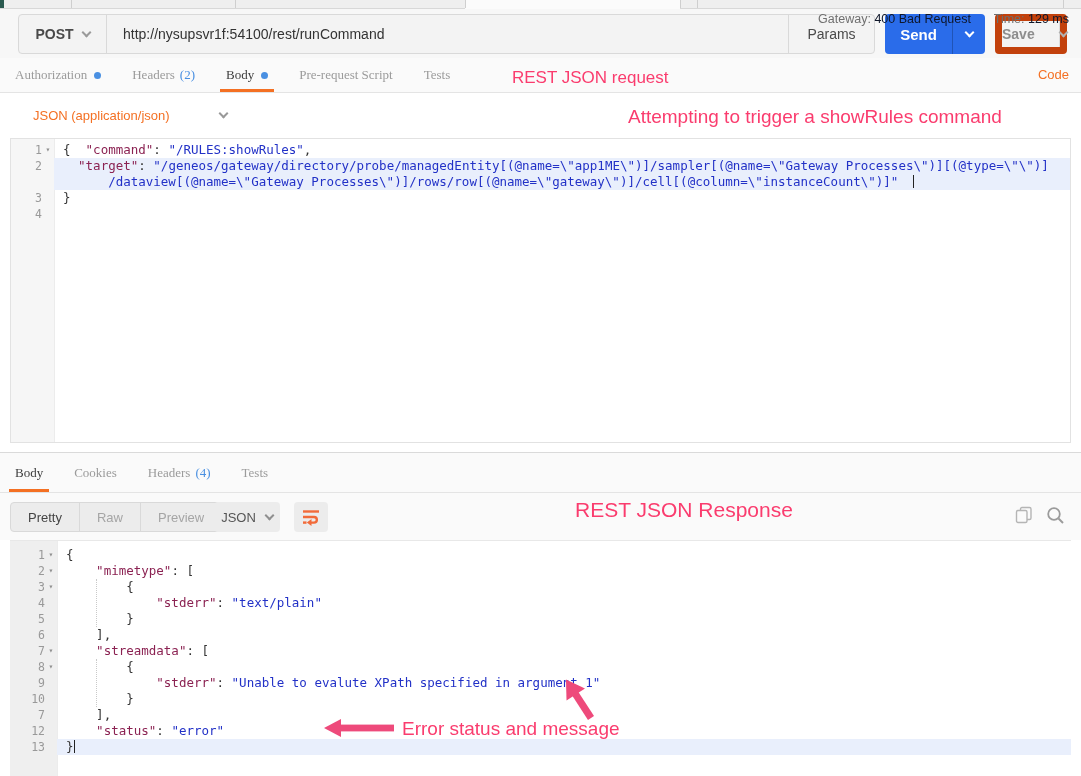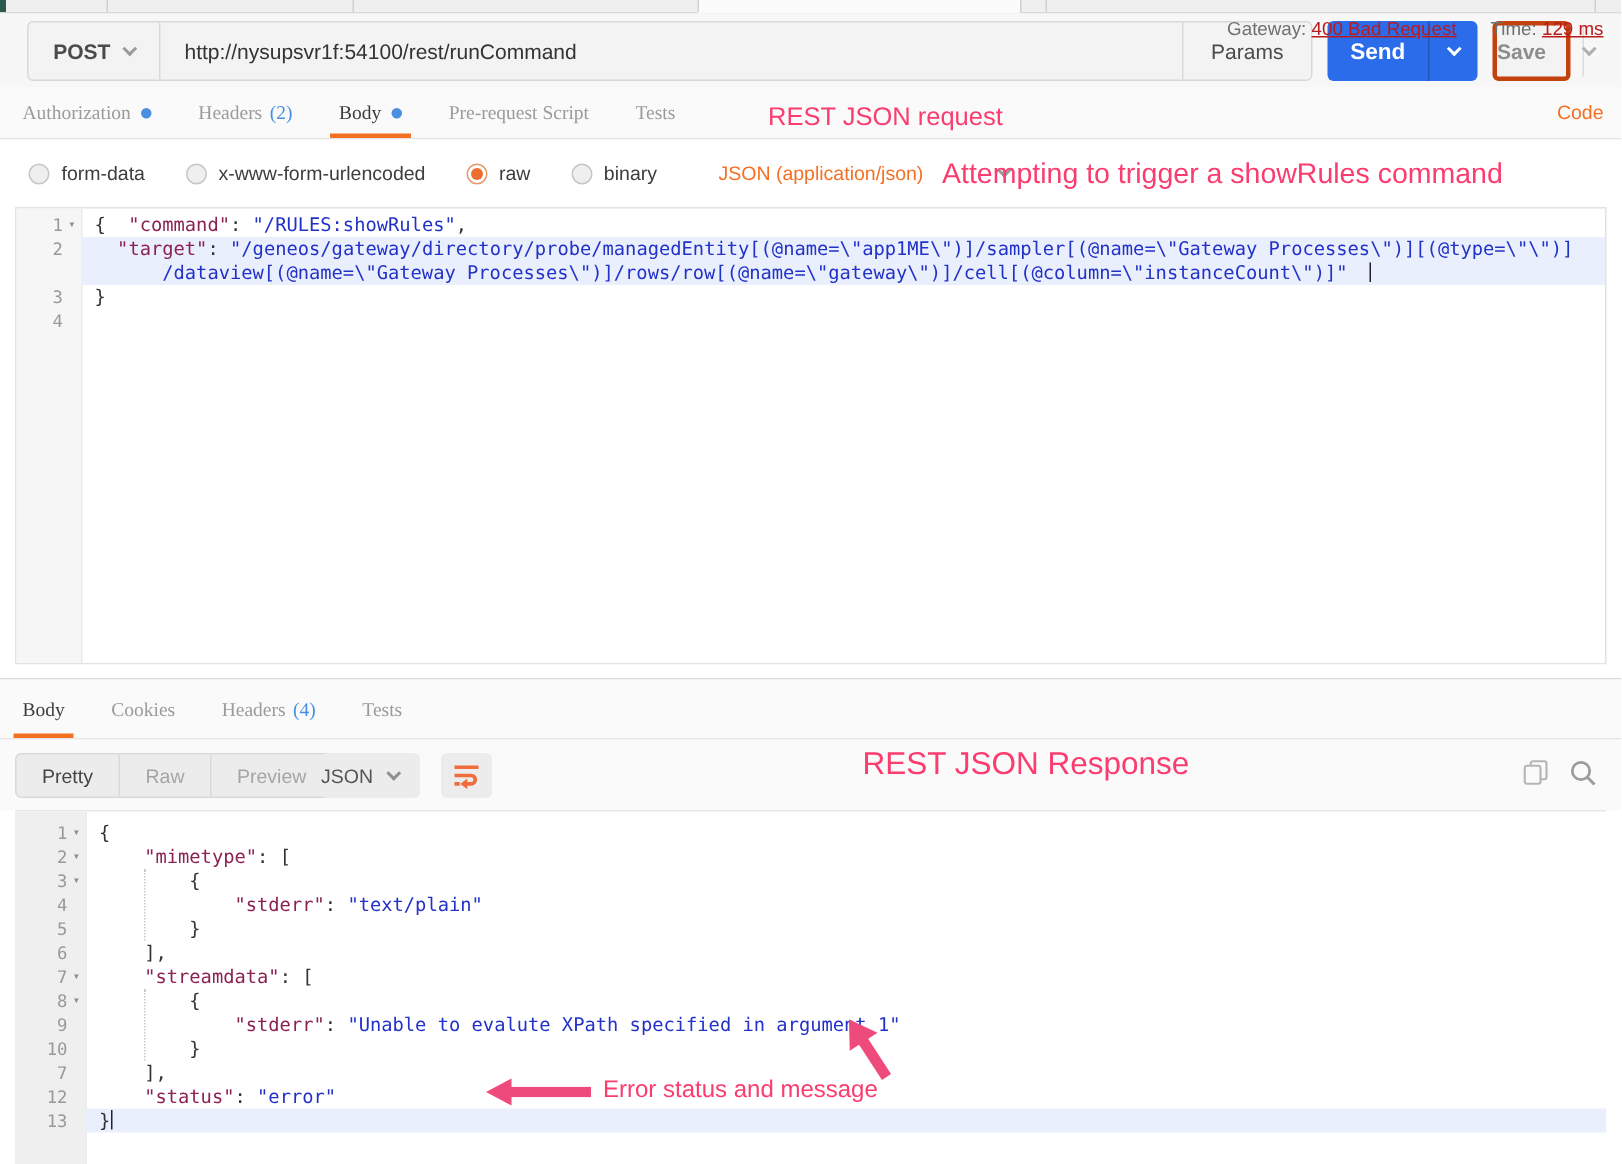--- a/index.html
+++ b/index.html
@@ -21,37 +21,37 @@
     color:#4a4a4a; font-weight:700; font-size:14px; border-right:1px solid #d9d9d9; }
   .urltext { flex:1; display:flex; align-items:center; padding-left:16px; font-size:14px; color:#333; }
   .params { width:86px; display:flex; align-items:center; justify-content:center;
     border-left:1px solid #d9d9d9; font-size:14px; color:#4a4a4a; }
   .chev { display:inline-block; width:7px; height:7px; border-right:2px solid; border-bottom:2px solid;
     transform:rotate(45deg); margin-top:-4px; }
   .sendbtn { position:absolute; left:885px; top:5px; width:100px; height:40px; background:#2a6cea;
     border-radius:4px; color:#fff; display:flex; overflow:hidden; }
   .send-main { flex:1; display:flex; align-items:center; justify-content:center; font-weight:700; font-size:15px; }
   .send-caret { width:33px; border-left:1px solid rgba(0,0,0,.22); display:flex; align-items:center; justify-content:center; color:#fff; }
-  .savebtn { position:absolute; left:995px; top:5px; width:52px; height:40px; background:#f3f3f3;
-    border:3px solid #c2410c; border-radius:4px; display:flex; color:#8d8d8d;gap:24px; }
+  .savebtn { position:absolute; left:995px; top:5px; width:72px; height:40px; background:#f3f3f3;
+    border:7px solid #c2410c; border-radius:4px; display:flex; color:#8d8d8d;gap:24px; }
   .save-main { flex:1; display:flex; align-items:center; justify-content:center; font-weight:700; font-size:14px; }
   .save-caret { width:23px; border-left:1px solid #dcdcdc; display:flex; align-items:center; justify-content:center; color:#b0b0b0; }
 
   
   .tabrow { background:#fafafa; border-bottom:1px solid #e4e4e4; display:flex; align-items:stretch; padding-left:15px; }
   #reqtabs { top:58px; height:35px; }
   #resptabs { top:453px; height:40px; }
   .tab { font-size:13px; color:#9b9b9b; display:flex; align-items:center; margin-right:31px; position:relative; white-space:nowrap;font-family:Liberation Serif, serif; }
   .tab.active { color:#3d3d3d; }
   .tab.active::after { content:''; position:absolute; left:-6px; right:-6px; bottom:0; height:3px; background:#f47023; }
   .tab .count { color:#4a90e2; margin-left:5px; }
   .tab .dot { width:7px; height:7px; border-radius:50%; background:#4a90e2; margin-left:7px; }
   #code-link { position:absolute; right:12px; top:9px; color:#f47023; font-size:13px; }
   #status-block { position:absolute; right:12px; top:12px; font-size:12.5px; color:#6f6f6f; }
-  #status-block b { font-weight:400; color:#b91c1c;text-decoration:underline; }
+  #status-block b { font-weight:400; color:#0f172a; }
   #status-block .gap { display:inline-block; width:16px; }
 
   
   #bodybar { top:93px; height:45px; background:#fff; display:flex; align-items:center; padding-left:19px; }
   .mode { display:flex; align-items:center; font-size:13px; color:#3d3d3d; margin-right:27px; }
   .radio { width:14px; height:14px; border-radius:50%; border:1px solid #c6c6c6; background:#efefef; margin-right:8px; position:relative; }
   .radio.sel { background:#fff; border-color:#e59a67; }
   .radio.sel::after { content:''; position:absolute; inset:2px; border-radius:50%; background:#ed6c30; }
   .typesel { color:#f47023; font-size:13px; display:flex; align-items:center; margin-left:14px;gap:40px; }
   .typesel .chev { color:#999; margin-left:10px; }
@@ -79,32 +79,32 @@
 
   
   #respgap { top:443px; height:10px; background:#fff; }
   #viewbar { top:493px; height:47px; background:#fafafa; }
   .segg { position:absolute; left:10px; top:9px; height:30px; display:flex; border:1px solid #d9d9d9;
     border-radius:4px; background:#ececec; overflow:hidden; }
   .segg .opt { padding:0 17px; display:flex; align-items:center; font-size:13px; color:#a5a5a5; border-right:1px solid #d9d9d9; }
   .segg .opt:last-child { border-right:none; }
   .segg .opt.active { color:#444; }
   .langbtn { position:absolute; left:214px; top:9px; height:30px; width:66px; background:#ececec;
-    border-radius:4px; display:flex; align-items:center; justify-content:flex-start; font-size:13px; color:#555; }
+    border-radius:4px; display:flex; align-items:center; justify-content:center; font-size:13px; color:#555; }
   .langbtn .chev { color:#8f8f8f; margin-left:10px; }
   .wrapbtn { position:absolute; left:294px; top:9px; height:30px; width:34px; background:#ececec;
     border-radius:4px; display:flex; align-items:center; justify-content:center; }
   .mini-icon { position:absolute; top:13px; }
 
   
   .anno { position:absolute; color:#fa3c6e; white-space:nowrap; }
   #anno-reqtype { left:512px; top:68px; font-size:17px; }
   #anno-attempt { left:585px; top:106px; font-size:19px;padding-left:43px; }
   #anno-respnote { left:575px; top:498px; font-size:21px; }
-  #anno-error { left:402px; top:718px; font-size:16px; }
+  #anno-error { left:402px; top:718px; font-size:19px; }
   .arrow { position:absolute; }
 </style>
 </head>
 <body>
 
 <div class="band" id="tabstrip">
   <div class="teal"></div>
   <div class="active-seg"></div>
   <div class="seg-div" style="left:71px"></div>
   <div class="seg-div" style="left:235px"></div>
@@ -154,38 +154,20 @@
       <span>Pre-request Script</span>
     </div>
     <div class="tab">
       <span>Tests</span>
     </div>
   </div>
 <div class="anno" id="anno-reqtype">REST JSON request</div>
 <a id="code-link" style="position:absolute; top:67px;">Code</a>
 
 <div class="band" id="bodybar">
-  <span id="modes-holder" style="display:flex;align-items:center">
-      <div class="mode">
-        <span class="radio"></span>
-        <span>form-data</span>
-      </div>
-      <div class="mode">
-        <span class="radio"></span>
-        <span>x-www-form-urlencoded</span>
-      </div>
-      <div class="mode">
-        <span class="radio sel"></span>
-        <span>raw</span>
-      </div>
-      <div class="mode">
-        <span class="radio"></span>
-        <span>binary</span>
-      </div>
-    </span>
   <div class="typesel">
     <span>JSON (application/json)</span>
     <span class="chev"></span>
   </div>
 </div>
 <div class="anno" id="anno-attempt">Attempting to trigger a showRules command</div>
 
 <div class="editor" id="req-editor">
     <div class="crow"><span class="gut"><span class="ln">1</span><span class="fold">▾</span></span><span class="ctext"><span class="tp">{  </span><span class="tk">"command"</span><span class="tp">: </span><span class="ts">"/RULES:showRules"</span><span class="tp">,</span></span></div>
     <div class="crow hl"><span class="gut"><span class="ln">2</span><span class="fold"></span></span><span class="ctext"><span class="tp">  </span><span class="tk">"target"</span><span class="tp">: </span><span class="ts">"/geneos/gateway/directory/probe/managedEntity[(@name=\"app1ME\")]/sampler[(@name=\"Gateway Processes\")][(@type=\"\")]</span></span></div>

